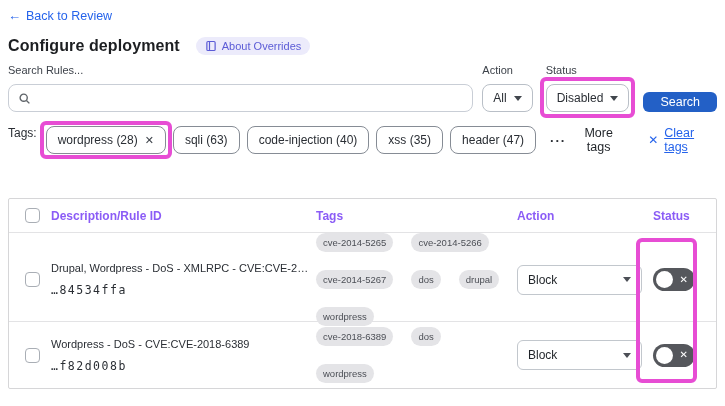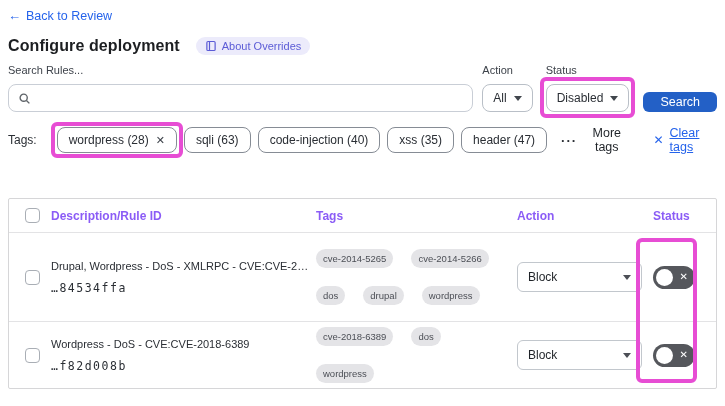--- a/index.html
+++ b/index.html
@@ -33,29 +33,29 @@
     border-top: 5px solid #41464d; }
   .status-col { margin-left: 13px; }
   .ring-wrap { position: relative; display: inline-flex; }
   .annotation-ring { position: absolute; border: 4px solid #e74dd4; border-radius: 6px;
     pointer-events: none; z-index: 6; }
   .ring-status { inset: -7px -6px -6px -6px; }
   .search-btn { margin-left: 14px; height: 20px; background: #2360c6; color: #fff; border: none;
     border-radius: 6px; padding: 0 17px; font-size: 12.5px; font-family: inherit; cursor: pointer; }
 
   
-  .tags-bar { display: flex; align-items: center; margin-top: 14px; font-size: 12px; }
+  .tags-bar { display: flex; margin-top: 14px; font-size: 12px; }
   .tags-label { color: #2a2e34; margin-right: 9px; }
   .tag-pill { display: inline-flex; align-items: center; gap: 7px; background: #fff;
     border: 1px solid #868c95; border-radius: 8px; padding: 5px 11px; font-size: 12px;
     color: #2a2e34; font-family: inherit; cursor: pointer; white-space: nowrap; }
   .tag-pill .x { font-size: 11px; color: #3d424a; }
   .ring-tag { inset: -5px -6px; }
   .tags-bar .gap { margin-left: 7px; }
-  .tags-bar .ring-wrap.first { margin-left: 11px; }
+  .tags-bar .ring-wrap.first { margin-left: 0; }
   .more-tags { display: inline-flex; align-items: center; gap: 7px; background: none; border: none;
     font-size: 12.5px; color: #1f2328; font-family: inherit; cursor: pointer; margin-left: 14px; }
   .more-tags .dots { letter-spacing: 1px; font-weight: bold; color: #2a2e34; font-size: 13px; }
   .clear-tags { display: inline-flex; align-items: center; gap: 6px; color: #2563eb;
     font-size: 12.5px; margin-left: 24px; cursor: pointer; text-decoration: none; }
   .clear-tags .label { text-decoration: underline; }
   .clear-tags .x { font-size: 12px; text-decoration: none; }
 
   
   .table-wrap { position: relative; margin-top: 44px; border: 1px solid #d6d6d8; border-radius: 2px;
@@ -187,20 +187,21 @@
 
     <div class="trow r1 row-grid">
       <span class="checkbox"></span>
       <div class="desc-cell">
         <div class="desc">Drupal, Wordpress - DoS - XMLRPC - CVE:CVE-2…</div>
         <div class="rule-id">…84534ffa</div>
       </div>
       <div class="tags-cell">
         <span class="row-tag">cve-2014-5265</span>
         <span class="row-tag">cve-2014-5266</span>
+        <span class="row-tag">cve-2014-5267</span>
         <span class="row-tag">dos</span>
         <span class="row-tag">drupal</span>
         <span class="row-tag">wordpress</span>
       </div>
       <div class="action-cell">
         <div class="select">
           <span>Block</span>
           <span class="caret"></span>
         </div>
       </div>

